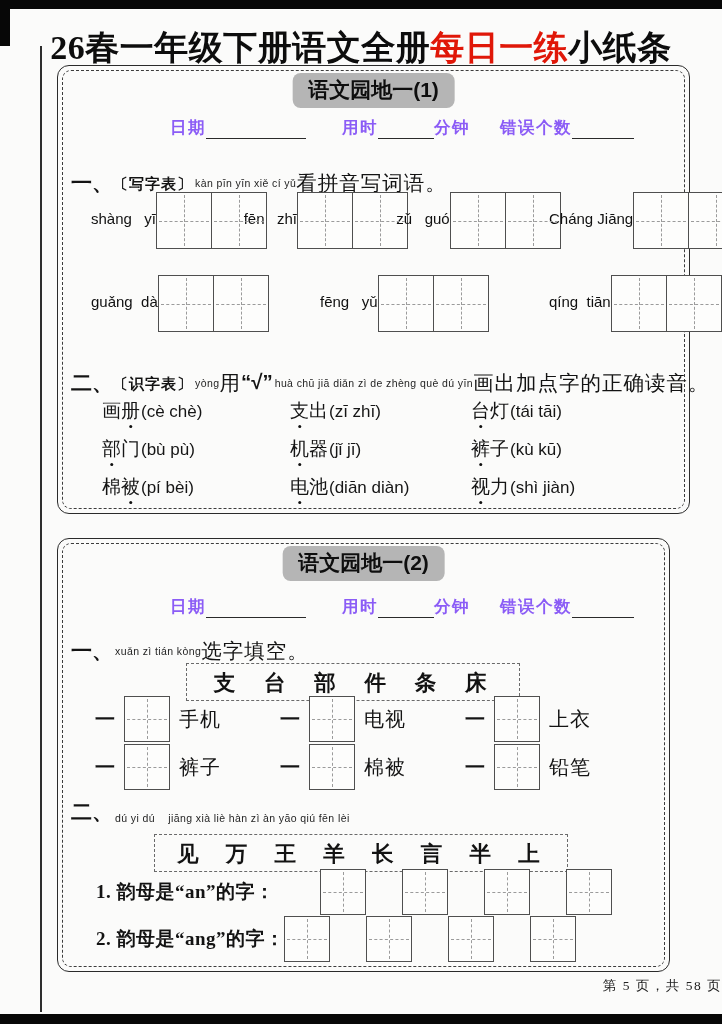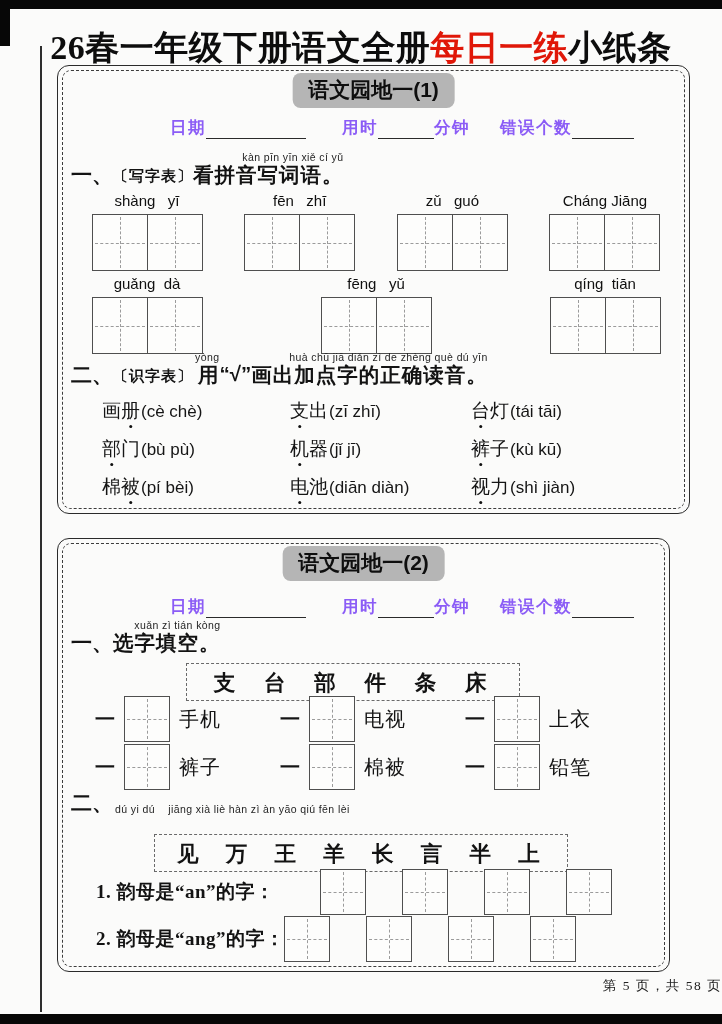--- a/index.html
+++ b/index.html
@@ -46,34 +46,34 @@
   .blank{display:inline-block;border-bottom:1.5px solid #2a2a2a;height:15px;}
   .b-date{width:100px;}
   .b-time{width:56px;}
   .b-err{width:62px;}
   .mgap1{width:36px;}
   .mgap2{width:30px;}
 
   .qhead{position:absolute;left:13px;display:flex;align-items:flex-end;color:#131313;white-space:nowrap;}
   .qnum{font-size:21px;font-weight:700;line-height:1;padding-bottom:2px;}
   .qtag{font-family:"Liberation Serif", serif;font-size:15px;font-weight:700;line-height:1;padding-bottom:3px;letter-spacing:1px;}
-  .ruby{display:flex;flex-direction:column;align-items:flex-end;}
+  .ruby{display:flex;align-items:center;margin-top:20px;}
   .py{font-size:10.5px;color:#242424;white-space:pre;line-height:1.15;letter-spacing:0.4px;padding-left:2px;}
-  .qtext{font-size:20.5px;font-weight:700;line-height:1.15;letter-spacing:1px;}
+  .qtext{font-size:20.5px;font-weight:400;line-height:1.15;letter-spacing:1px;}
   .qmid{font-size:20.5px;font-weight:700;line-height:1.15;}
 
   #sec1 .qh1{top:85px;}
   #sec1 .qh2{top:285px;}
   #sec2 .qh1{top:80px;}
   #sec2 .qh2{top:253px;}
 
   .wrow{position:absolute;left:33px;right:28px;display:flex;justify-content:space-between;}
   #sec1 .wrow1{top:126px;}
   #sec1 .wrow2{top:209px;}
-  .pword{display:flex;flex-direction:column;align-items:center;width:112px;}
+  .pword{display:flex;flex-direction:row;align-items:center;width:112px;}
   .py2{font-size:15px;color:#101010;white-space:pre;margin-bottom:4px;line-height:1.2;}
   .tzg{display:flex;border:1.7px solid #4f4f4f;background:#fdfdfc;}
   .tzg .cell{width:54px;height:55px;position:relative;}
   .tzg .cell + .cell{border-left:1.4px solid #4f4f4f;}
   .crossv::before{content:"";position:absolute;top:2px;bottom:2px;left:50%;width:0;border-left:1px dashed #9b9b9b;}
   .crossh::after{content:"";position:absolute;left:2px;right:2px;top:50%;height:0;border-top:1px dashed #9b9b9b;}
 
   .items{
     position:absolute;left:44px;top:332px;
     display:grid;grid-template-columns:188px 181px auto;row-gap:11px;

